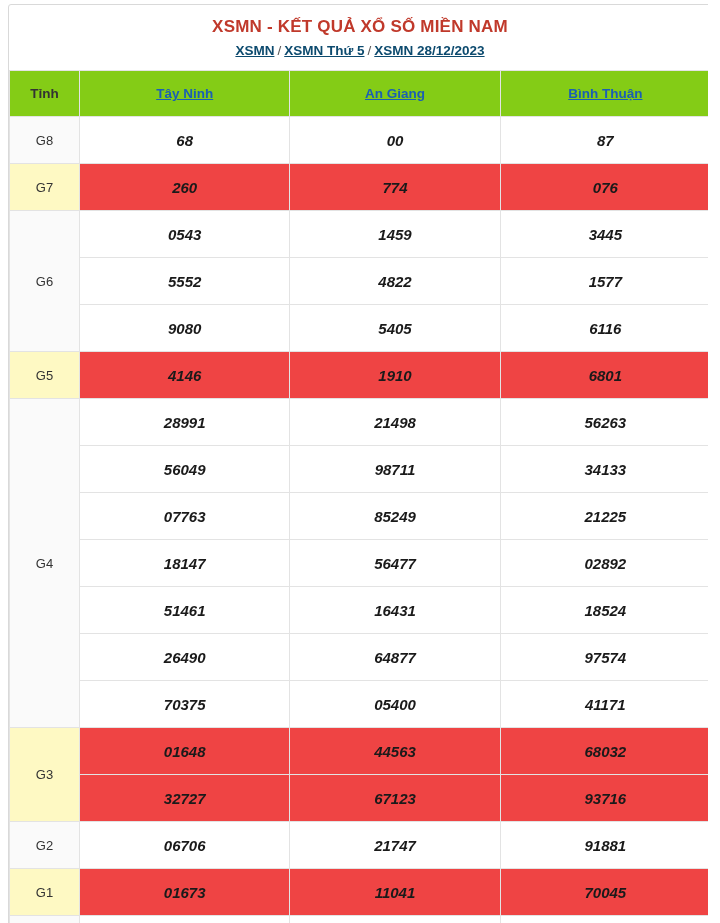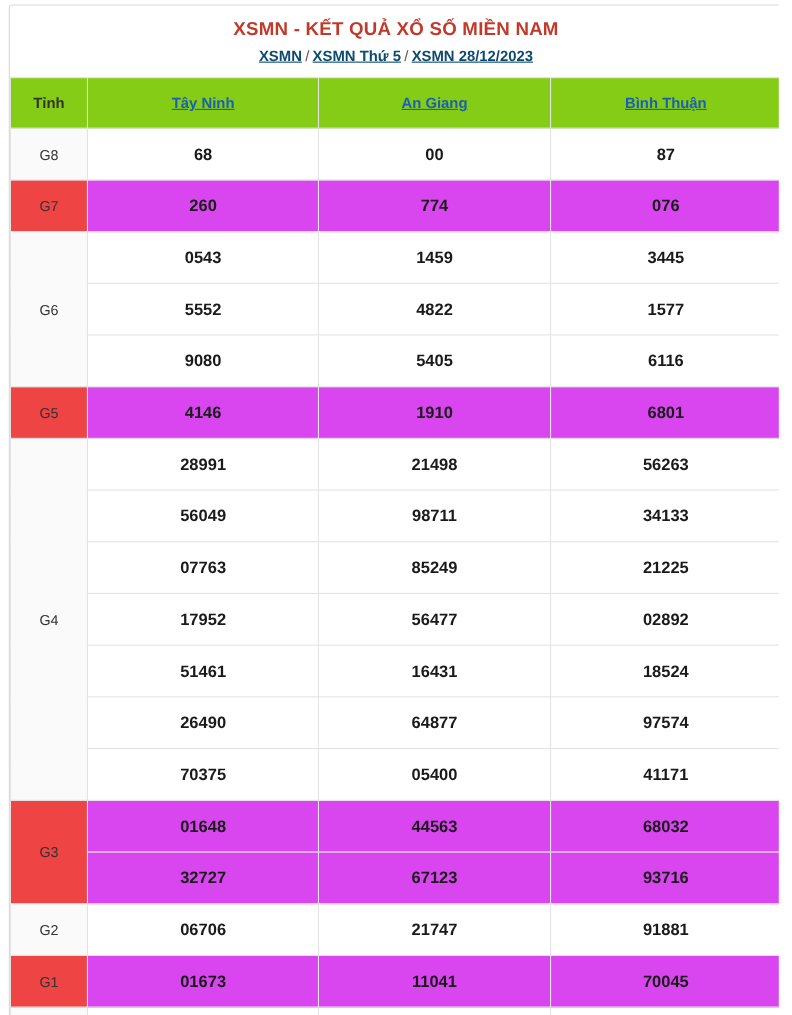--- a/index.html
+++ b/index.html
@@ -74,23 +74,24 @@
     font-size: 13px;
     color: #333;
     background: #fafafa;
     font-weight: normal;
   }
   td.num {
     font-size: 15px;
     font-weight: bold;
     color: #1a1a1a;
     height: 44px;
-  }
-  tr.alt td { background: #ef4444; }
-  tr.alt td.num { background: #d946ef; }
+    font-style: italic;
+  }
+  tr.alt td { background: #fef9c3; }
+  tr.alt td.num { background: #ef4444; }
   td.db-label {
     color: #c0392b;
     font-weight: bold;
     font-size: 13px;
     background: #fafafa;
   }
   td.db-num {
     color: #e02020;
     font-weight: bold;
     font-size: 15.5px;
@@ -173,21 +174,21 @@
           <td class="num">56049</td>
           <td class="num">98711</td>
           <td class="num">34133</td>
         </tr>
         <tr>
           <td class="num">07763</td>
           <td class="num">85249</td>
           <td class="num">21225</td>
         </tr>
         <tr>
-          <td class="num">17952</td>
+          <td class="num">18147</td>
           <td class="num">56477</td>
           <td class="num">02892</td>
         </tr>
         <tr>
           <td class="num">51461</td>
           <td class="num">16431</td>
           <td class="num">18524</td>
         </tr>
         <tr>
           <td class="num">26490</td>

